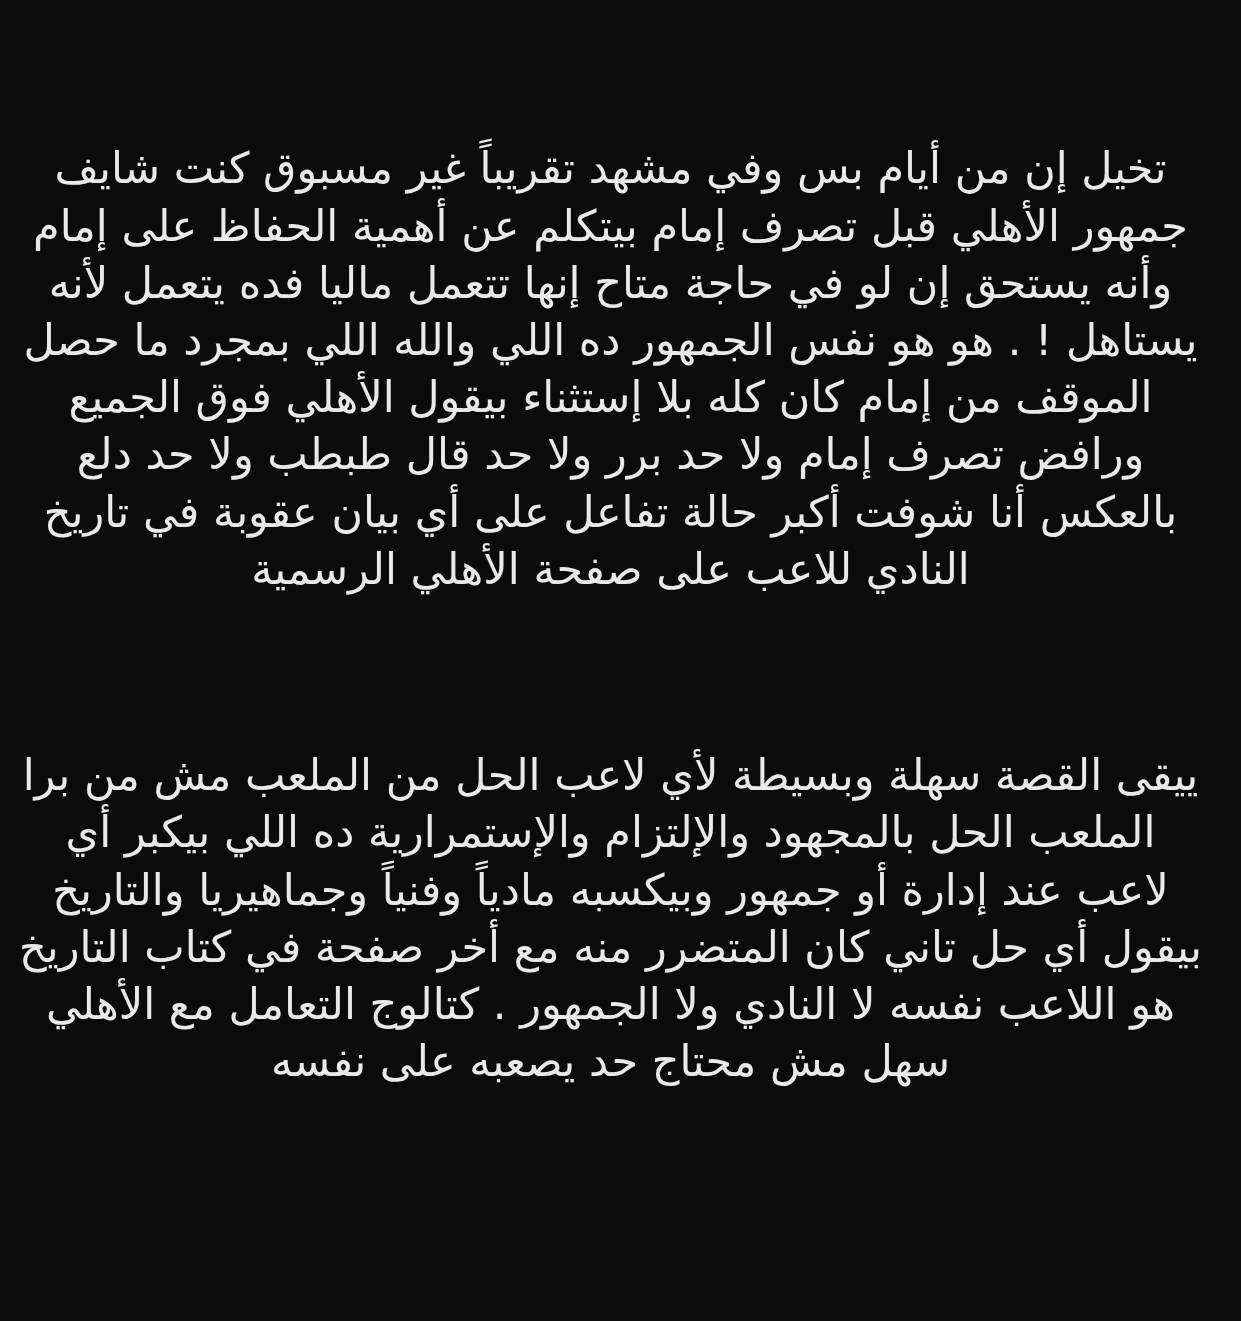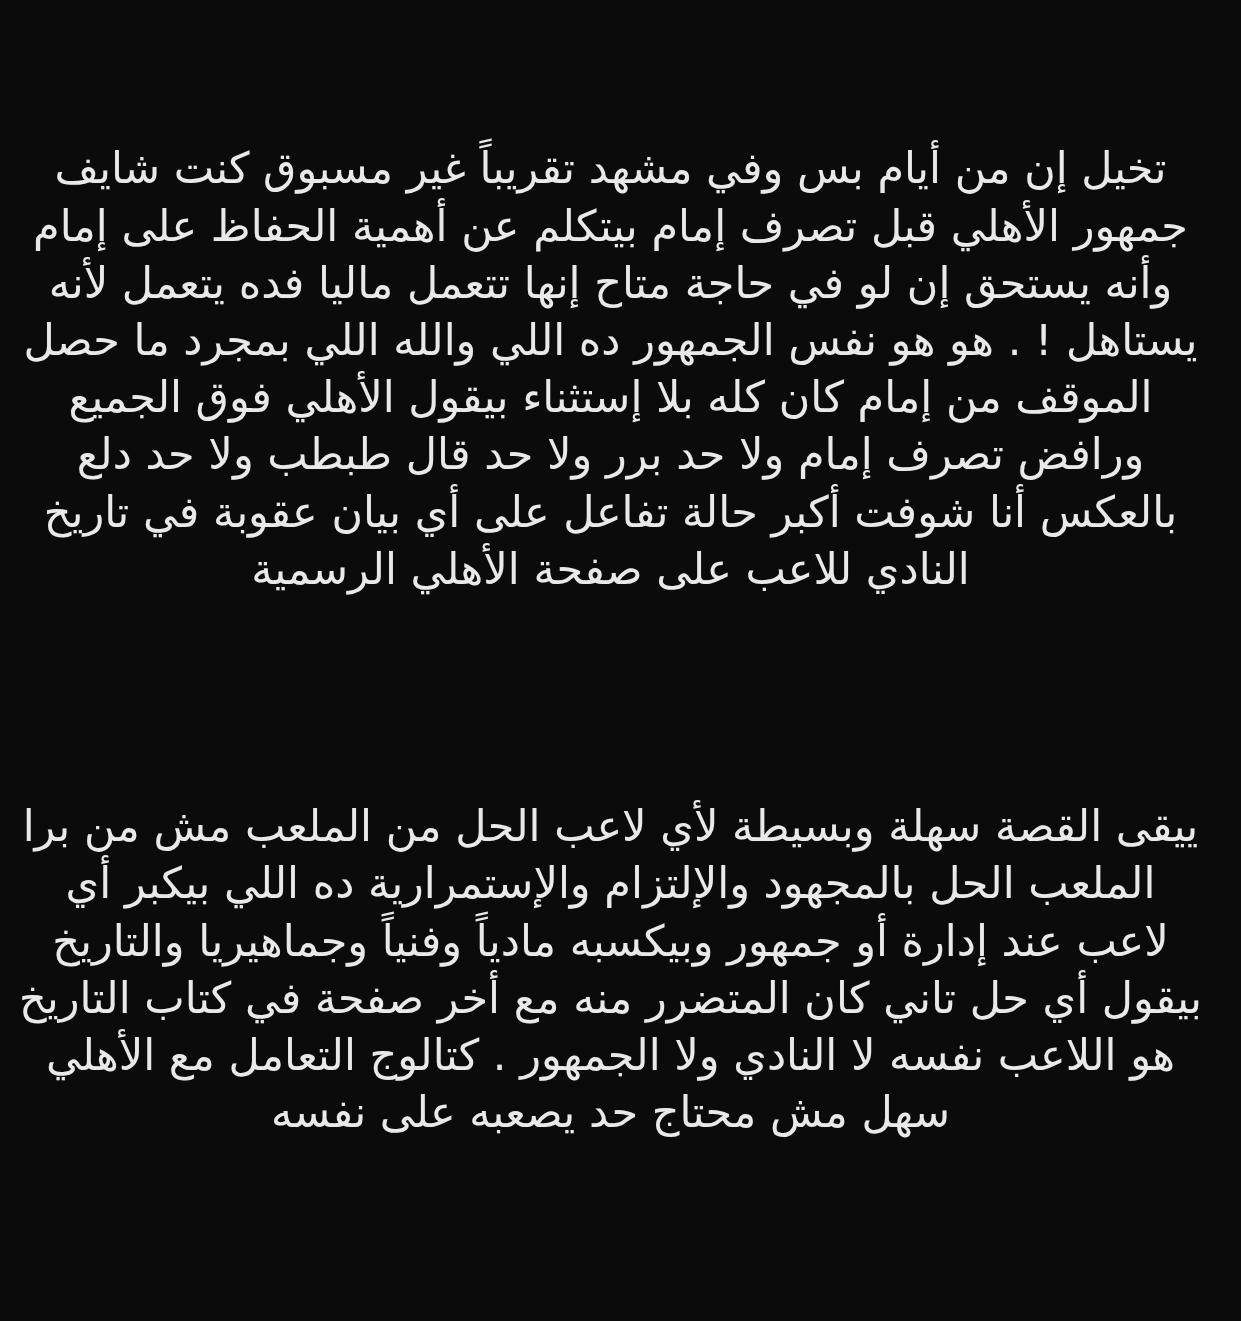--- a/index.html
+++ b/index.html
@@ -33,21 +33,21 @@
     white-space: pre-wrap;
     word-wrap: break-word;
     letter-spacing: 0px;
     font-weight: 400;
     text-shadow: 0 0 1px rgba(255,255,255,0.12);
   }
   .para {
     margin: 0;
   }
   .para + .para {
-    margin-top: 86px;
+    margin-top: 35px;
   }
 </style>
 </head>
 <body>
 
 <div class="page">
   <div class="post-text">
     <p class="para">تخيل إن من أيام بس وفي مشهد تقريباً غير مسبوق كنت شايف جمهور الأهلي قبل تصرف إمام بيتكلم عن أهمية الحفاظ على إمام وأنه يستحق إن لو في حاجة متاح إنها تتعمل ماليا فده يتعمل لأنه يستاهل ! . هو هو نفس الجمهور ده اللي والله اللي بمجرد ما حصل الموقف من إمام كان كله بلا إستثناء بيقول الأهلي فوق الجميع ورافض تصرف إمام ولا حد برر ولا حد قال طبطب ولا حد دلع بالعكس أنا شوفت أكبر حالة تفاعل على أي بيان عقوبة في تاريخ النادي للاعب على صفحة الأهلي الرسمية</p>
     <p class="para">ييقى القصة سهلة وبسيطة لأي لاعب الحل من الملعب مش من برا الملعب الحل بالمجهود والإلتزام والإستمرارية ده اللي بيكبر أي لاعب عند إدارة أو جمهور وبيكسبه مادياً وفنياً وجماهيريا والتاريخ بيقول أي حل تاني كان المتضرر منه مع أخر صفحة في كتاب التاريخ هو اللاعب نفسه لا النادي ولا الجمهور . كتالوج التعامل مع الأهلي سهل مش محتاج حد يصعبه على نفسه</p>
   </div>

